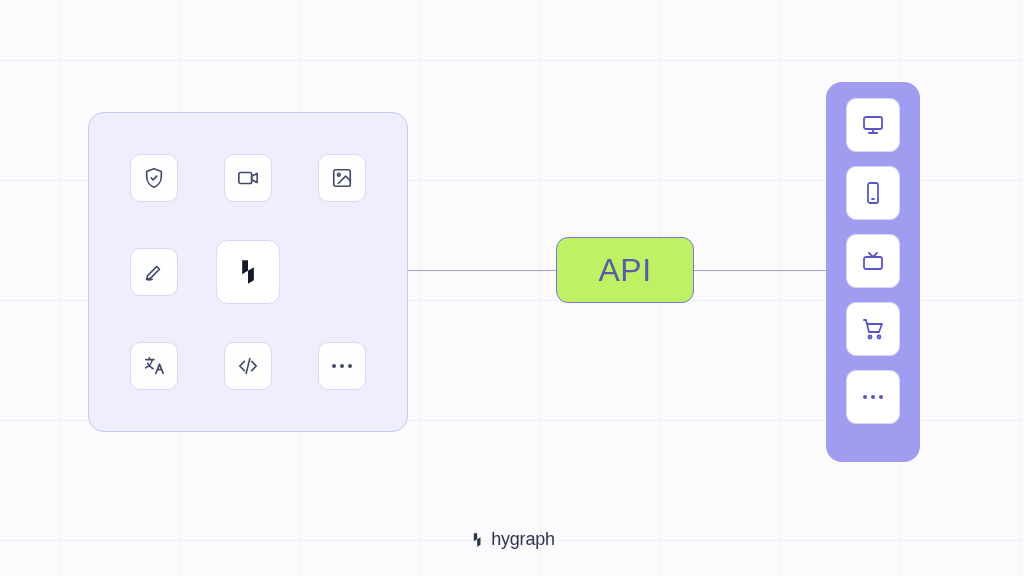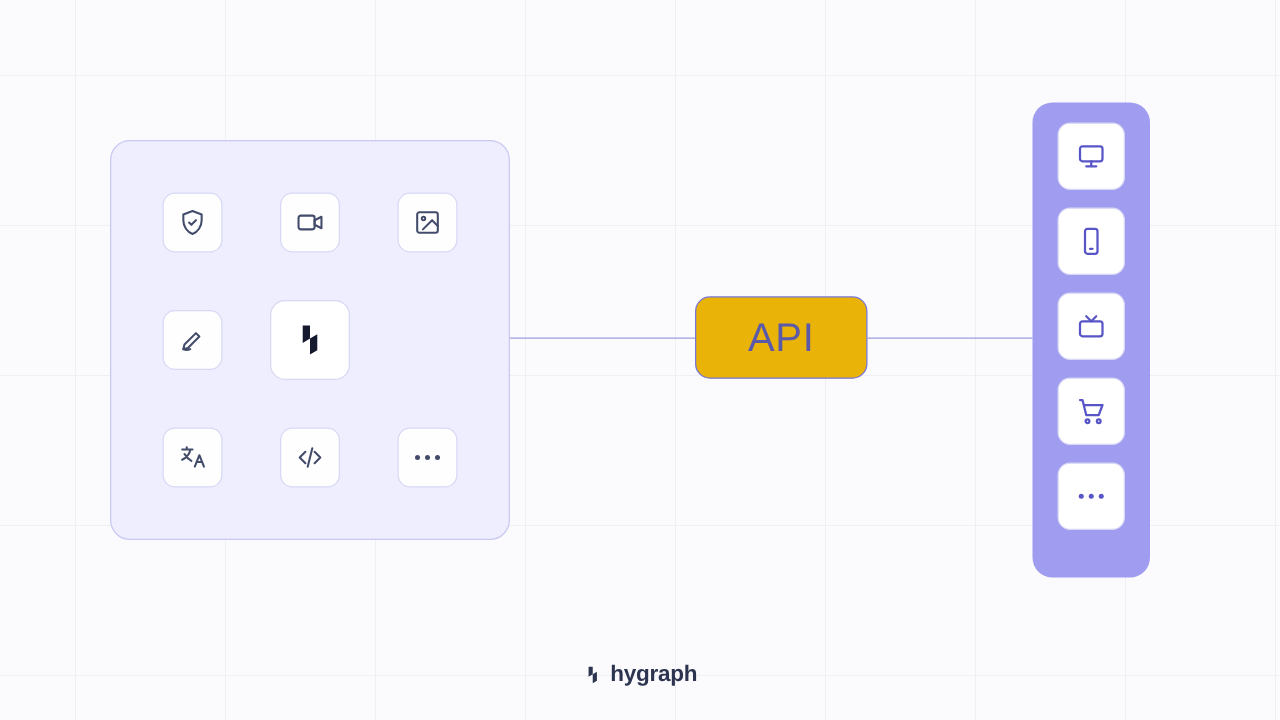--- a/index.html
+++ b/index.html
@@ -63,21 +63,21 @@
       position: absolute;
       height: 1px;
       background: #a09cdd;
     }
     .api-box {
       position: absolute;
       left: 556px;
       top: 237px;
       width: 138px;
       height: 66px;
-      background: #eab308;
+      background: #bef264;
       border: 1.5px solid #7976d9;
       border-radius: 12px;
       display: flex;
       align-items: center;
       justify-content: center;
       color: #5b5aa8;
       font-size: 32px;
       font-weight: 400;
       letter-spacing: 0.5px;
     }
@@ -110,21 +110,21 @@
     .brand {
       position: absolute;
       left: 50%;
       bottom: 26px;
       transform: translateX(-50%);
       display: flex;
       align-items: center;
       gap: 6px;
       color: #2c3450;
       font-size: 18px;
-      font-weight: 700;
+      font-weight: 400;
       letter-spacing: -0.2px;
     }
     .dots { display: flex; gap: 4px; }
     .dots span { width: 4px; height: 4px; background: #434b6a; border-radius: 50%; }
     .output-tile .dots span { background: #5855c7; }
   </style>
 </head>
 <body>
 
 <div class="grid-bg"></div>

